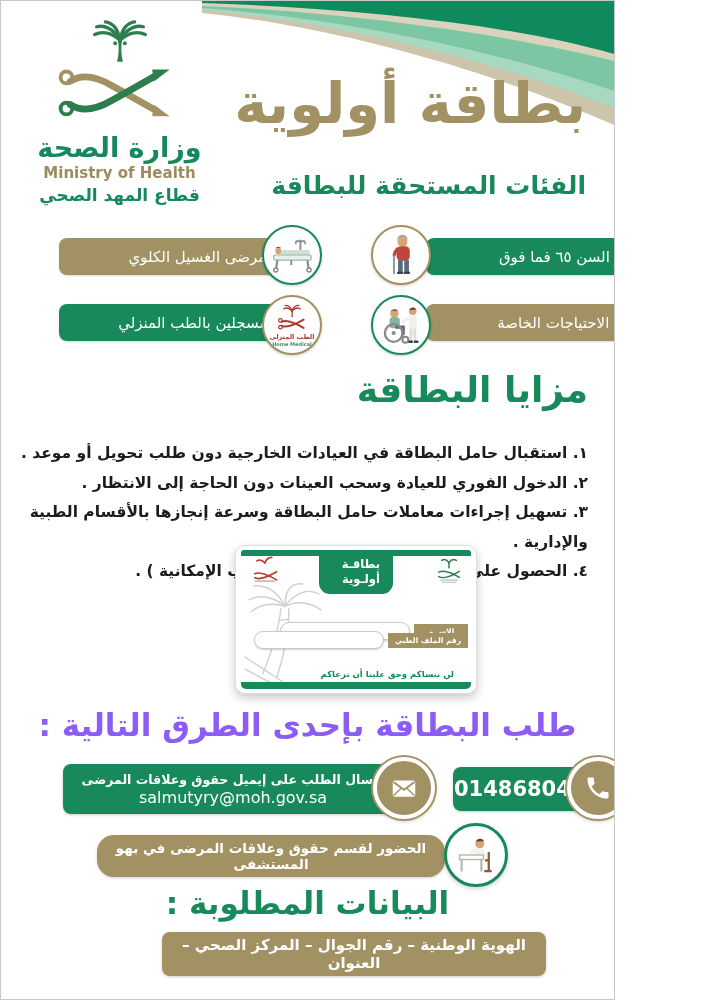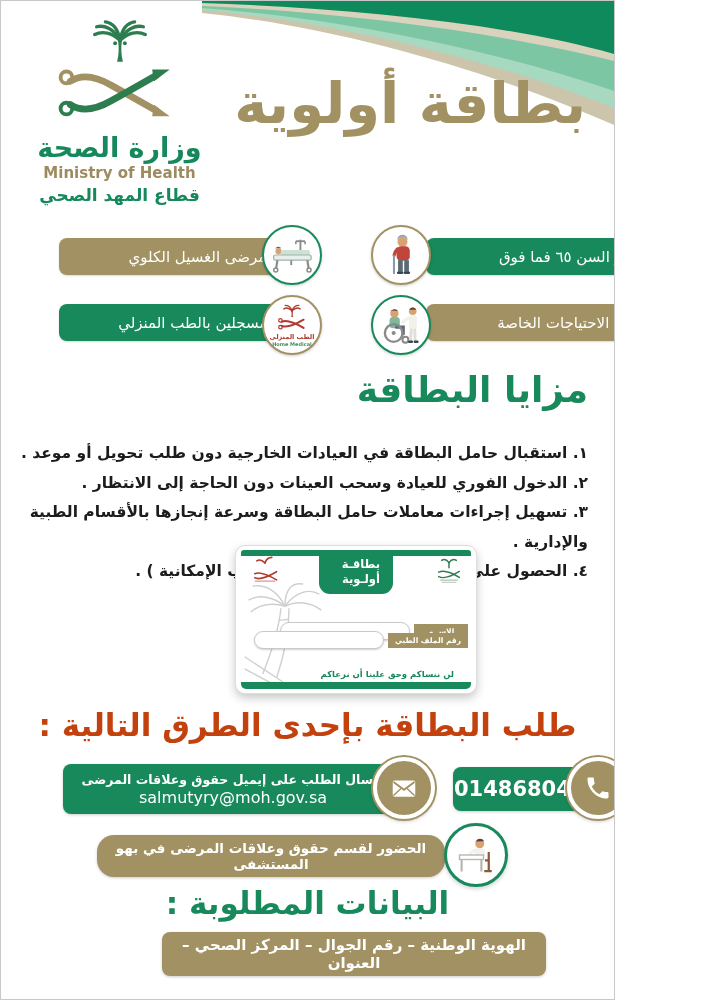--- a/index.html
+++ b/index.html
@@ -49,21 +49,21 @@
             background:#17895b;border-radius:0 0 11px 11px;color:#fff;font-size:11.5px;font-weight:700;
             text-align:center;padding-top:7px;box-sizing:border-box;line-height:15px;padding-left:10px;}
   .card-row{position:absolute;right:8px;display:flex;align-items:center;direction:rtl;}
   .card-label{background:#a29263;color:#fff;font-size:7.5px;height:15px;line-height:15px;
               padding:0 7px;border-radius:0;font-weight:700;min-width:40px;text-align:center;}
   .card-input{width:128px;height:16px;background:#fff;border:1px solid #c9c9c9;border-radius:9px;
               margin-right:4px;box-shadow:0 1px 2px rgba(0,0,0,.18);}
   #card-slogan{position:absolute;bottom:14px;right:22px;font-size:8.5px;font-weight:700;color:#17895b;}
 
   
-  #request-title{top:706px;width:100%;text-align:center;font-size:31px;font-weight:800;color:#c2410c;}
+  #request-title{top:706px;width:100%;text-align:center;font-size:31px;font-weight:800;color:#8b5cf6;}
   .contact-badge{position:absolute;background:#17895b;border-radius:8px;color:#fff;display:flex;
                  flex-direction:column;align-items:center;justify-content:center;text-align:center;
                  box-shadow:0 1px 3px rgba(0,0,0,.2);}
   #phone-badge{left:452px;top:766px;width:148px;height:44px;font-size:21px;font-weight:600;direction:ltr;}
   #email-badge{left:62px;top:763px;width:340px;height:50px;}
   #email-badge .l1{font-size:12.5px;font-weight:700;line-height:17px;}
   #email-badge .l2{font-size:16px;font-weight:500;direction:ltr;line-height:19px;}
   .gold-circle{position:absolute;width:62px;height:62px;border-radius:50%;background:#a29263;
                border:4px solid #ffffff;box-shadow:0 0 0 2px #a29263,0 2px 4px rgba(0,0,0,.25);
                display:flex;align-items:center;justify-content:center;box-sizing:border-box;}
@@ -114,20 +114,21 @@
       <circle cx="20" cy="94" r="6" stroke="#2e7d4f" stroke-width="4" fill="none"></circle>
       <path d="M24,90 C36,98 52,94 66,86 C84,76 98,68 112,60" stroke="#2e7d4f" stroke-width="7" fill="none" stroke-linecap="round"></path>
       <polygon points="110,66 126,54 108,54" fill="#2e7d4f"></polygon>
     </svg>
     <div class="logo-ar">وزارة الصحة</div>
     <div class="logo-en">Ministry of Health</div>
     <div class="logo-sector">قطاع المهد الصحي</div>
   </div>
 
   <div id="main-title" class="abs">بطاقة أولوية</div>
+  <div id="main-subtitle" class="abs">الفئات المستحقة للبطاقة</div>
 
   <div class="cat-badge bg-green" style="left:425px;top:237px;width:212px;">١ - كبار السن ٦٥ فما فوق</div>
   <div class="cat-circle ring-tan" style="left:370px;top:224px;">
     <svg width="40" height="44" viewBox="0 0 24 30">
       <circle cx="13" cy="6" r="3.4" fill="#d9a273"></circle>
       <path d="M9.6,5 A3.6,3.6 0 0 1 16.4,5 L16.4,3.6 A3.6,3.6 0 0 0 9.6,3.6 Z" fill="#9aa0a6"></path>
       <rect x="9" y="9" width="9" height="10" rx="3" fill="#c0453a"></rect>
       <path d="M9.5,11 C8,12.5 7.5,13.5 7.4,15" stroke="#c0453a" stroke-width="2.4" fill="none" stroke-linecap="round"></path>
       <rect x="10" y="18.5" width="3.2" height="8" fill="#5a6b77"></rect>
       <rect x="14.2" y="18.5" width="3.2" height="8" fill="#5a6b77"></rect>

